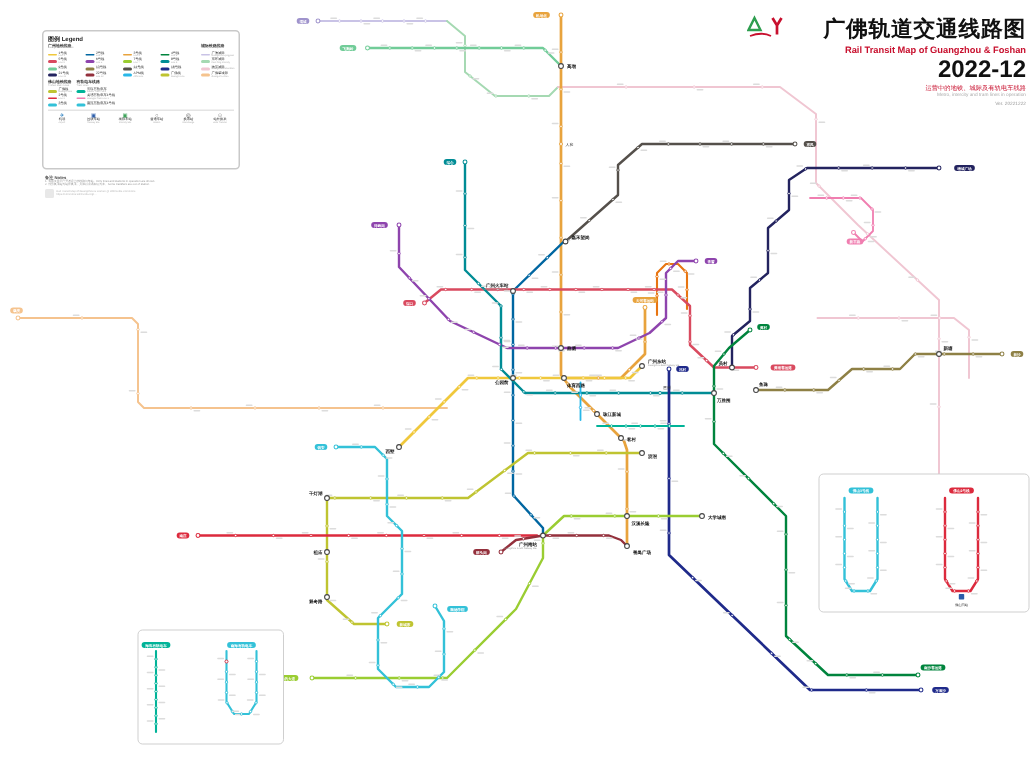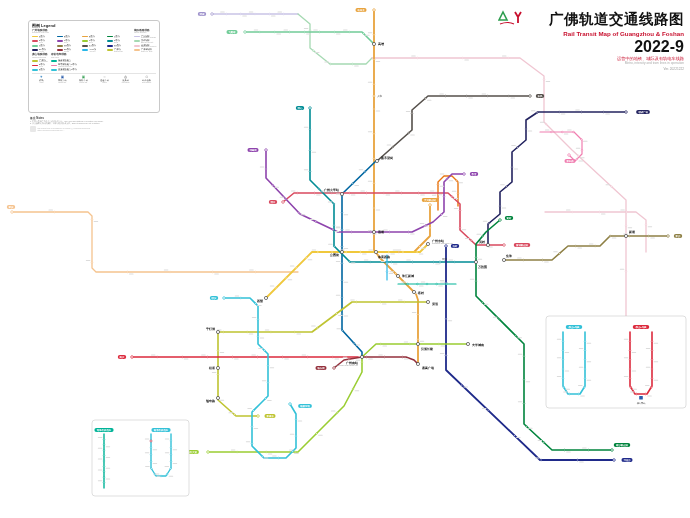--- a/index.html
+++ b/index.html
@@ -1233,19 +1233,19 @@
   <div class="titleblock">
     <div class="t-row">
       <svg width="30" height="17" viewBox="0 0 30 17">
         <path d="M5,2 L9,10 L1,10 Z" fill="none" stroke="#2E9E4F" stroke-width="1.6"></path>
         <path d="M17,2 L20,7 L23,2 M20,7 L20,13" fill="none" stroke="#C8102E" stroke-width="1.8"></path>
         <path d="M2,14 Q10,11 16,14" fill="none" stroke="#C8102E" stroke-width="1.2"></path>
       </svg>
       <div class="t-main">广佛轨道交通线路图</div>
     </div>
     <div class="t-en">Rail Transit Map of Guangzhou &amp; Foshan</div>
-    <div class="t-date">2022-9</div>
+    <div class="t-date">2022-12</div>
     <div class="t-sub-zh">运营中的地铁、城际及有轨电车线路</div>
     <div class="t-sub-en">Metro, intercity and tram lines in operation</div>
     <div class="t-ver">Ver. 20221222</div>
   </div>
 
 </div>
 
 </body></html>

